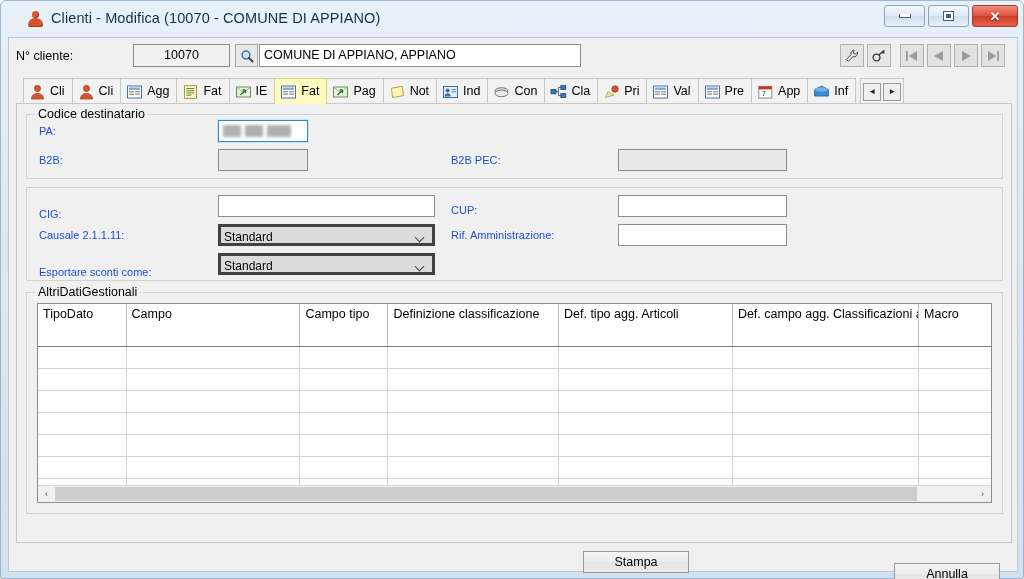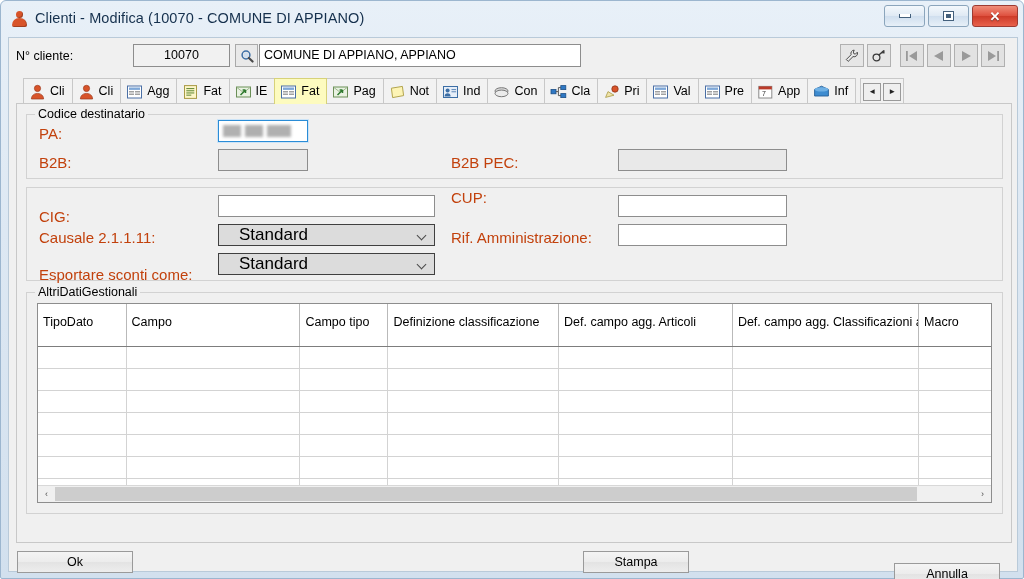--- a/index.html
+++ b/index.html
@@ -27,21 +27,21 @@
     width: 1010px; height: 535px;
     background: #f0f0f0;
     border: 1px solid #b9cad9;
   }
 
   
   #titlebar {
     position: absolute;
     left: 0; top: 0; right: 0; height: 34px;
     display: flex; align-items: center;
-    padding-left: 10px;
+    padding-left: 26px;
   }
   #title-icon {
     width: 17px; height: 17px;
     position: relative; flex: 0 0 auto;
     margin-right: 7px; margin-top: 2px;
   }
   #title-icon .head {
     position: absolute; left: 5px; top: 0px;
     width: 7px; height: 7px; border-radius: 50%;
     background: #d8542a;
@@ -177,21 +177,21 @@
     border: 1px solid #d2d2d2;
     background: transparent;
   }
   .group > .gtitle {
     position: absolute; left: 8px; top: -8px;
     background: #f0f0f0; padding: 0 3px;
     font-size: 12.5px; color: #000;
     white-space: nowrap;
   }
 
-  .flabel { position: absolute; font-size: 15px; color: #c2410c; white-space: nowrap; }
+  .flabel { position: absolute; font-size: 11px; color: #1d4ed8; white-space: nowrap; }
 
   .field {
     position: absolute; height: 22px;
     border: 1px solid #8d8d8d;
     background: #fff;
     font-size: 12.5px; color: #000;
     line-height: 20px; padding-left: 4px;
   }
   .field.readonly { background: #e9e9e9; border-color: #8d8d8d; }
   .field.focused {
@@ -205,24 +205,24 @@
     margin-top: 4px;
     background:
       linear-gradient(90deg, rgba(150,150,150,.75) 0 18px, rgba(255,255,255,0) 18px 22px,
                              rgba(140,140,140,.7) 22px 40px, rgba(255,255,255,0) 40px 44px,
                              rgba(145,145,145,.72) 44px 68px, rgba(255,255,255,0) 68px 72px);
     filter: blur(1.6px);
   }
 
   .combo {
     position: absolute; height: 22px;
-    border: 1px solid #404040;
+    border: 3px solid #404040;
     background: #dcdcdc;
-    font-size: 17px; color: #000;
-    line-height: 20px; padding-left: 20px;
+    font-size: 12px; color: #000;
+    line-height: 20px; padding-left: 3px;
   }
   .combo .arrow {
     position: absolute; right: 7px; top: 7px;
     width: 9px; height: 6px;
   }
   .combo .arrow:before {
     content: ""; position: absolute; left: 0; top: 0;
     width: 6px; height: 6px;
     border-left: 1.6px solid #4a4a4a; border-bottom: 1.6px solid #4a4a4a;
     transform: rotate(-45deg);
@@ -233,21 +233,21 @@
     position: absolute;
     background: #fff;
     border: 1px solid #8d8d8d;
     overflow: hidden;
   }
   table.grid { border-collapse: collapse; width: 100%; table-layout: fixed; }
   table.grid th {
     font-weight: normal;
     font-size: 12.5px; color: #000;
     text-align: left;
-    padding: 11px 0 3px 5px;
+    padding: 3px 0 3px 5px;
     border-right: 1px solid #b9b9b9;
     border-bottom: 1px solid #7d7d7d;
     background: #fff;
     height: 42px;
     vertical-align: top;
     white-space: nowrap;
     overflow: hidden;
   }
   table.grid td {
     border-right: 1px solid #d3d3d3;
@@ -528,21 +528,21 @@
 
         <div class="flabel" style="left:424px; top:39px;">B2B PEC:</div>
         <div class="field readonly" style="left:591px; top:34px; width:169px;"></div>
       </div>
 
       <div class="group" style="left:9px; top:83px; width:977px; height:94px;">
 
         <div class="flabel" style="left:12px; top:20px;">CIG:</div>
         <div class="field" style="left:191px; top:7px; width:217px;"></div>
 
-        <div class="flabel" style="left:424px; top:1px;">CUP:</div>
+        <div class="flabel" style="left:424px; top:16px;">CUP:</div>
         <div class="field" style="left:591px; top:7px; width:169px;"></div>
 
         <div class="flabel" style="left:12px; top:41px;">Causale 2.1.1.11:</div>
         <div class="combo" style="left:191px; top:36px; width:217px;">
           <span>Standard</span>
           <span class="arrow"></span>
         </div>
 
         <div class="flabel" style="left:424px; top:41px;">Rif. Amministrazione:</div>
         <div class="field" style="left:591px; top:36px; width:169px;"></div>
@@ -567,21 +567,21 @@
                 <col style="width:156px">
                 <col style="width:167px">
               <col style="width:65px">
             </colgroup>
             <thead>
                 <tr id="grid-head">
                   <th>TipoDato</th>
                   <th>Campo</th>
                   <th>Campo tipo</th>
                   <th>Definizione classificazione</th>
-                  <th>Def. campo agg. Articoli</th>
+                  <th>Def. tipo agg. Articoli</th>
                   <th>Def. campo agg. Classificazioni articoli</th>
                   <th>Macro</th>
                 </tr>
               </thead>
             <tbody id="grid-body">
                 <tr>
                   <td></td>
                   <td></td>
                   <td></td>
                   <td></td>
@@ -651,18 +651,17 @@
             <div id="htrack">
               <div id="hthumb" style="width:862px;"></div>
             </div>
             <div class="sbtn">›</div>
           </div>
         </div>
       </div>
 
     </div>
 
-    <div class="dlgbtn" style="left:8px; top:513px; width:116px;">Ok</div>
     <div class="dlgbtn" style="left:574px; top:513px; width:106px;">Stampa</div>
     <div class="dlgbtn" style="left:885px; top:525px; width:106px;">Annulla</div>
 
   </div>
 </div>
 
 </body></html>

